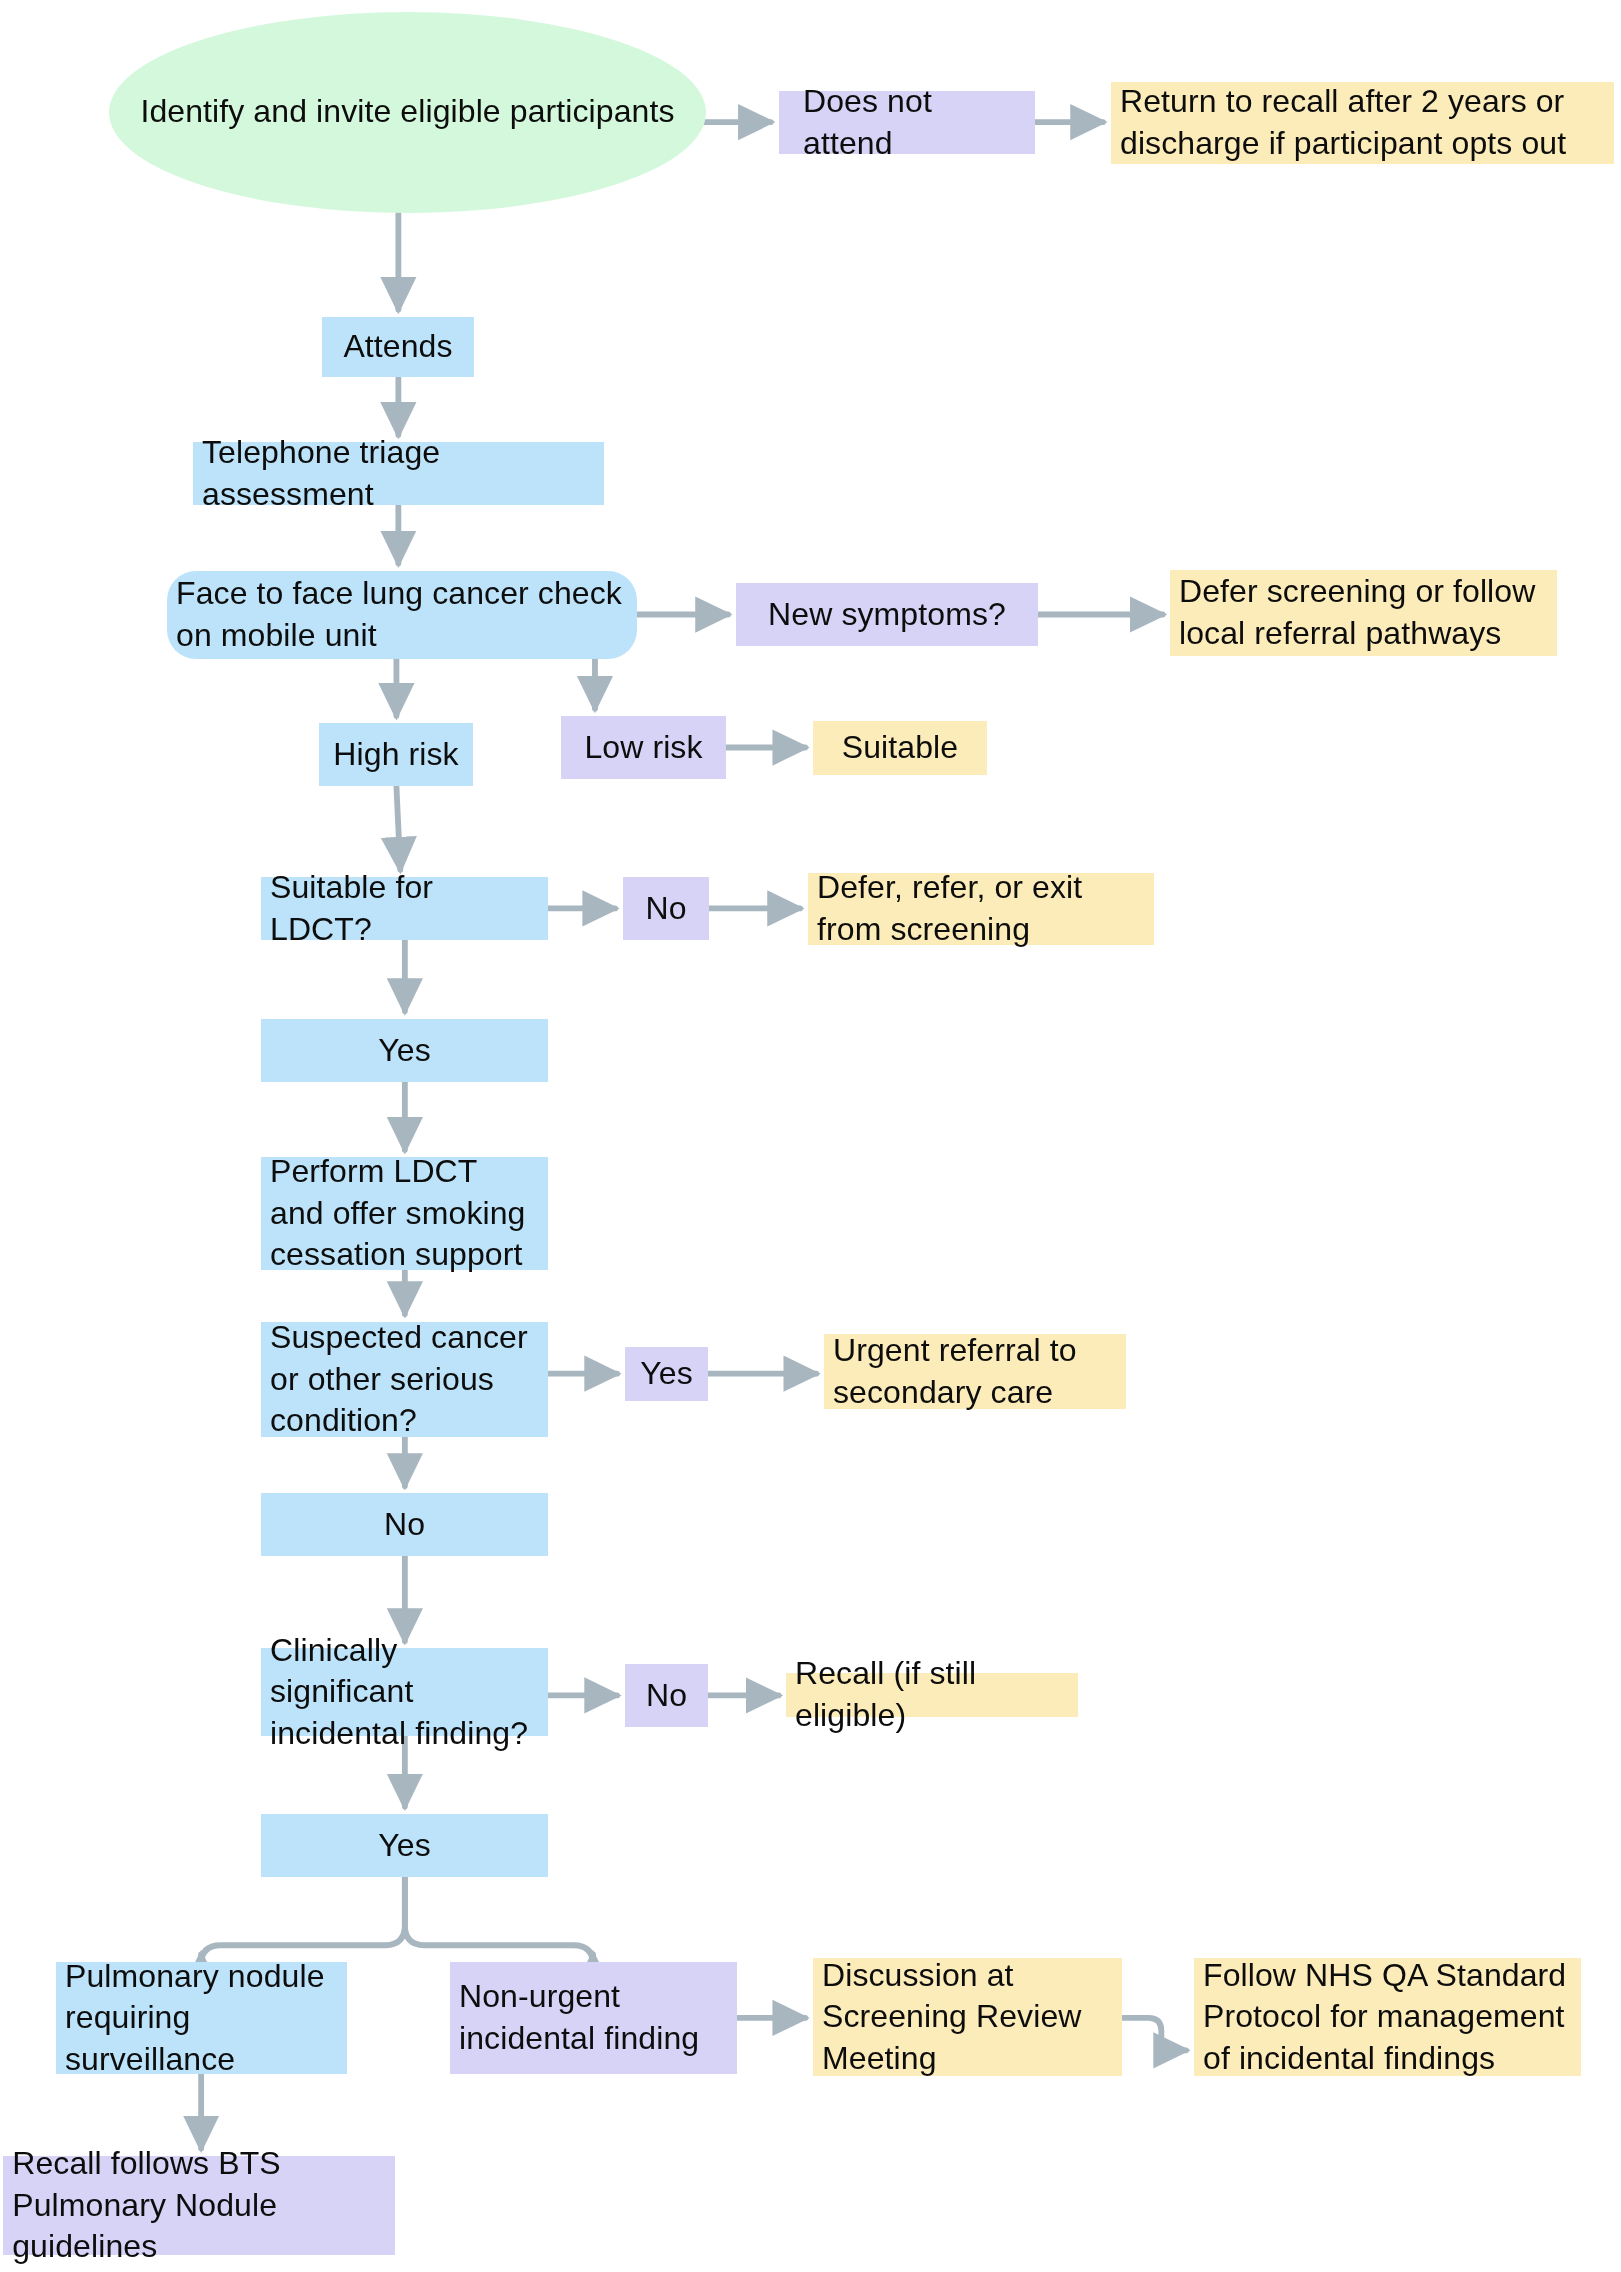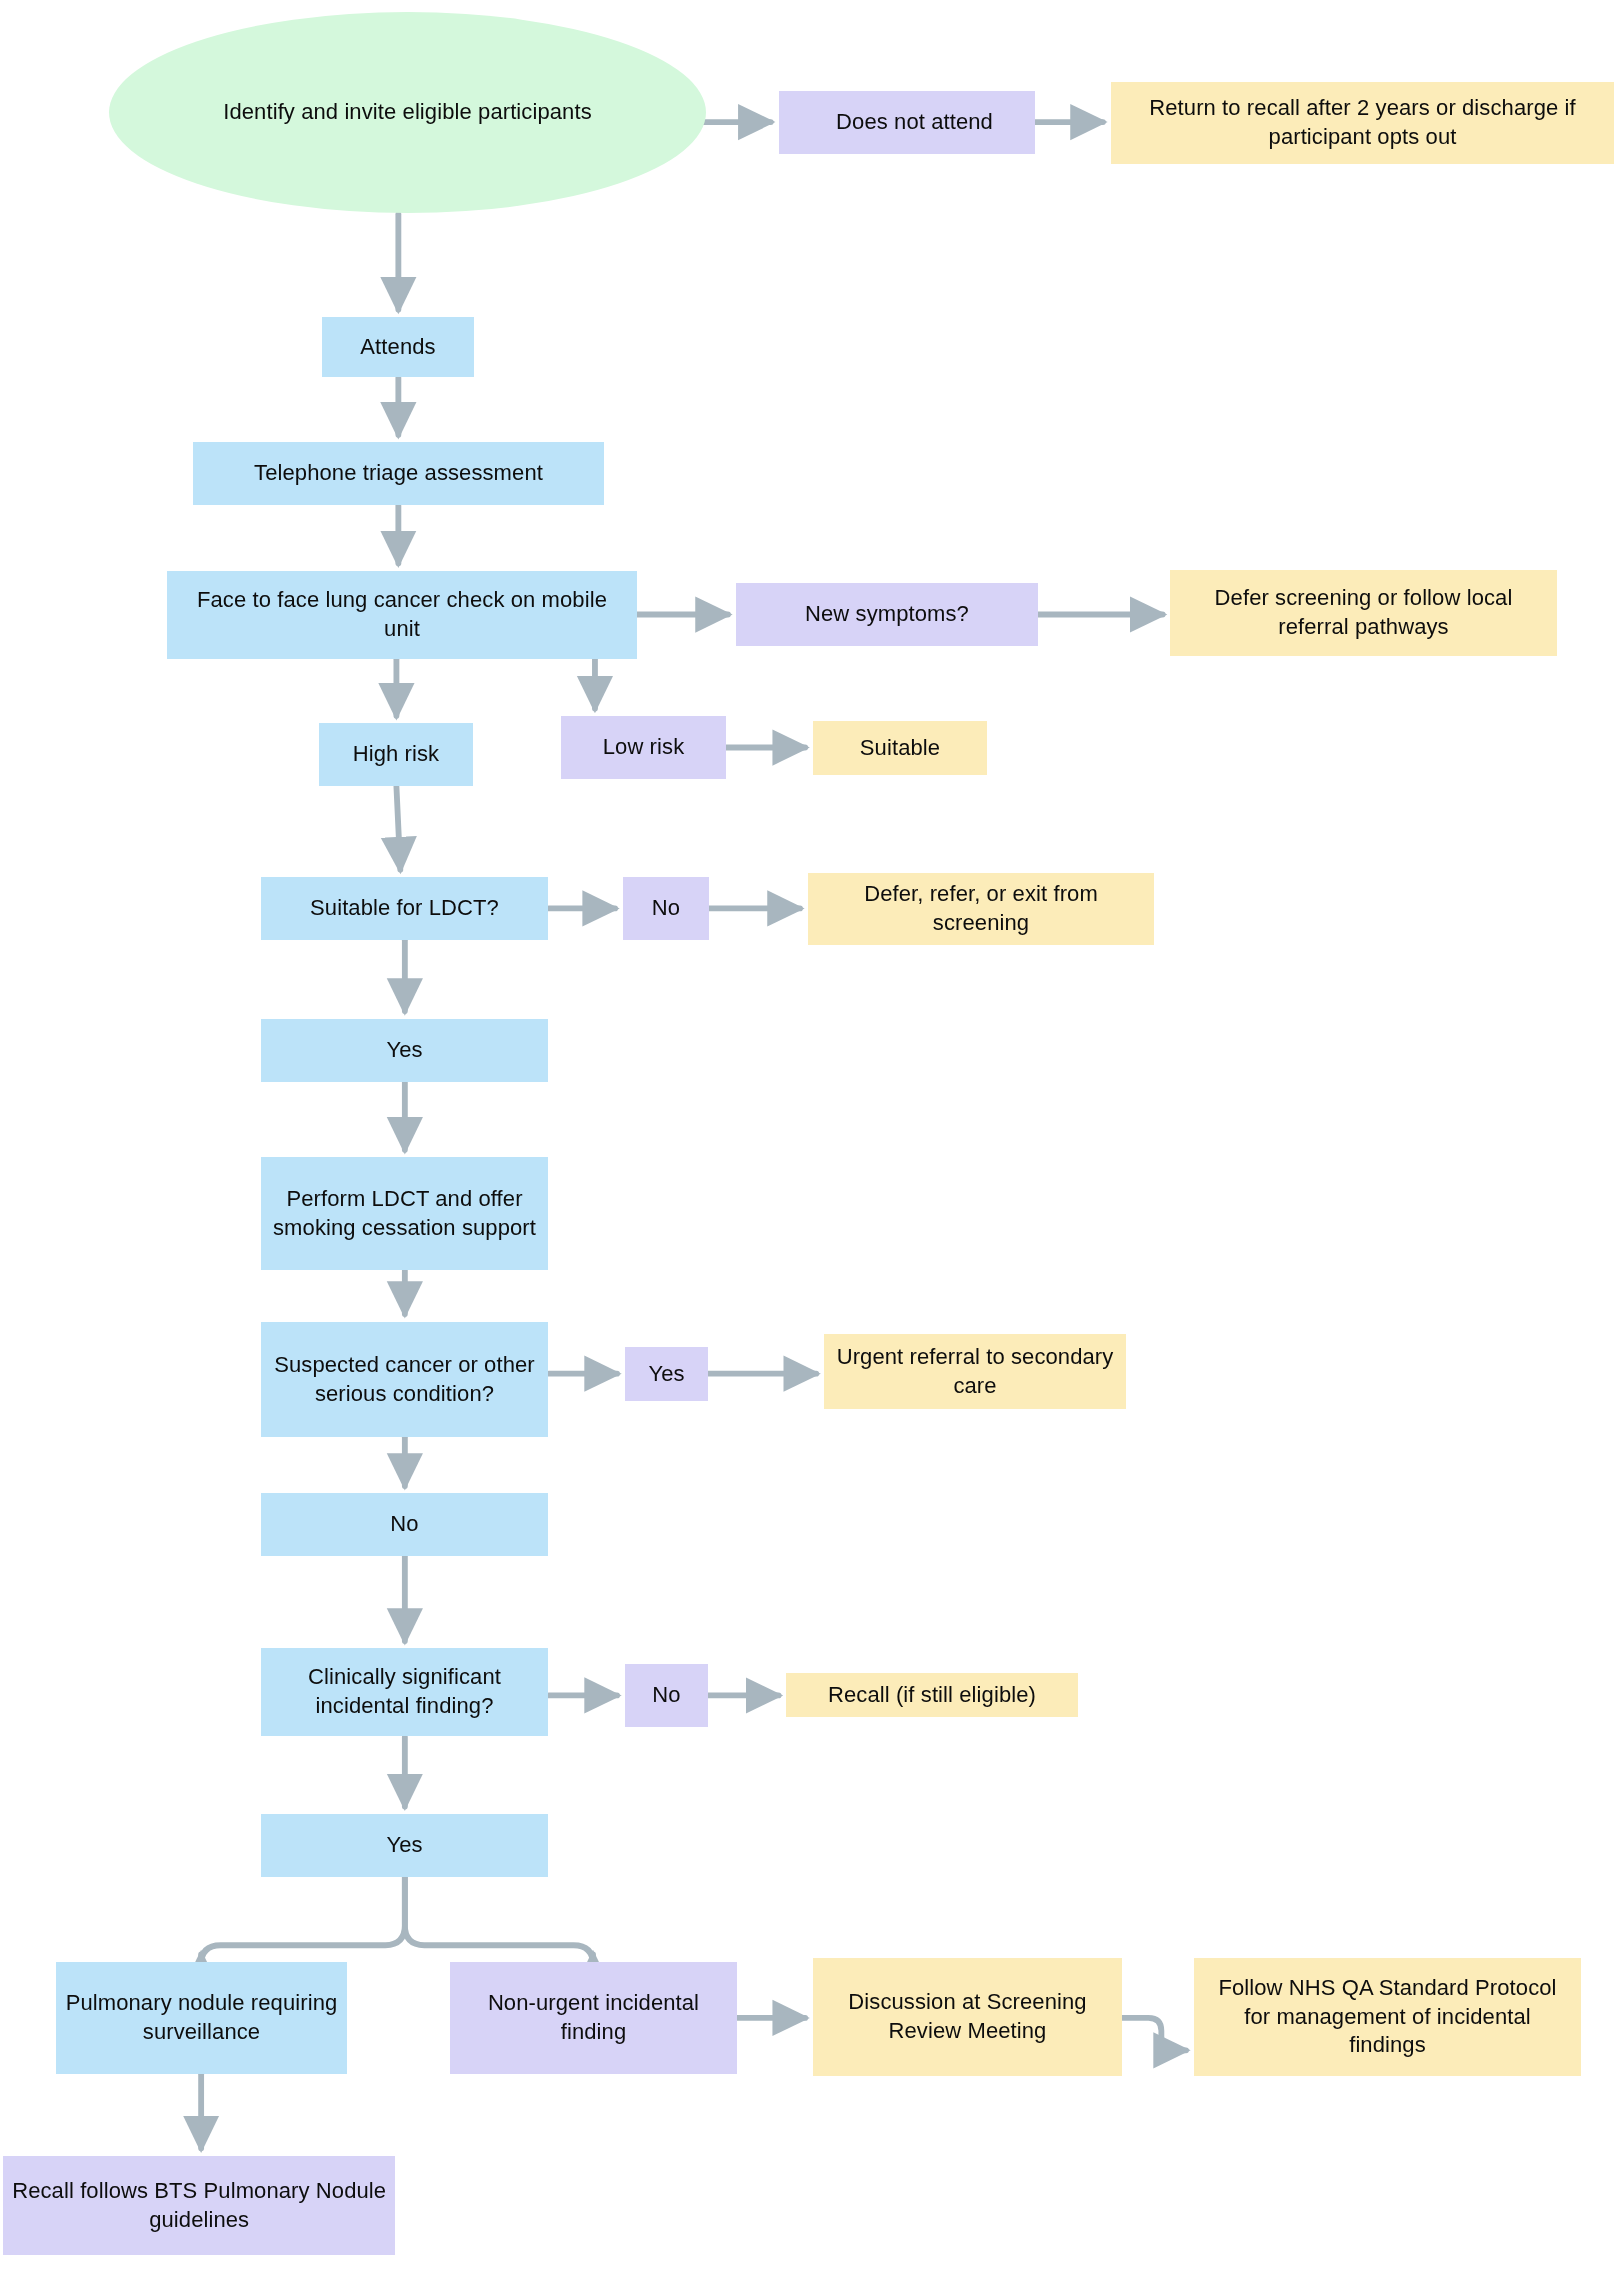--- a/index.html
+++ b/index.html
@@ -27,23 +27,23 @@
     width: 1622px;
     height: 2273px;
     pointer-events: none;
   }
   .node {
     position: absolute;
     box-sizing: border-box;
     display: flex;
     align-items: center;
     justify-content: center;
-    text-align: center;
+    text-align: left;
     color: #0d0d0d;
-    font-size: 22px;
+    font-size: 32px;
     line-height: 1.30;
     padding: 2.6px 9px;
     letter-spacing: 0.1px;
   }
   .node.rect { border-radius: 0; }
   .node.ellipse { border-radius: 50%; }
   .fill-blue   { background: #bce3f9; }
   .fill-purple { background: #d7d3f7; }
   .fill-yellow { background: #fcecb9; }
   .fill-green  { background: #d4f8dc; }
@@ -131,21 +131,21 @@
   </div>
 
   <div class="node rect fill-blue" style="left:322px;top:317px;width:152px;height:60px;">
     <span>Attends</span>
   </div>
 
   <div class="node rect fill-blue" style="left:193px;top:442px;width:411px;height:63px;">
     <span>Telephone triage assessment</span>
   </div>
 
-  <div class="node rect fill-blue" style="left:167px;top:571px;width:470px;height:88px;">
+  <div class="node rect fill-blue" style="left:167px;top:571px;width:470px;height:88px;border-radius:29px;">
     <span>Face to face lung cancer check on mobile unit</span>
   </div>
 
   <div class="node rect fill-purple" style="left:736px;top:583px;width:302px;height:63px;">
     <span>New symptoms?</span>
   </div>
 
   <div class="node rect fill-yellow" style="left:1170px;top:570px;width:387px;height:86px;">
     <span>Defer screening or follow local referral pathways</span>
   </div>

